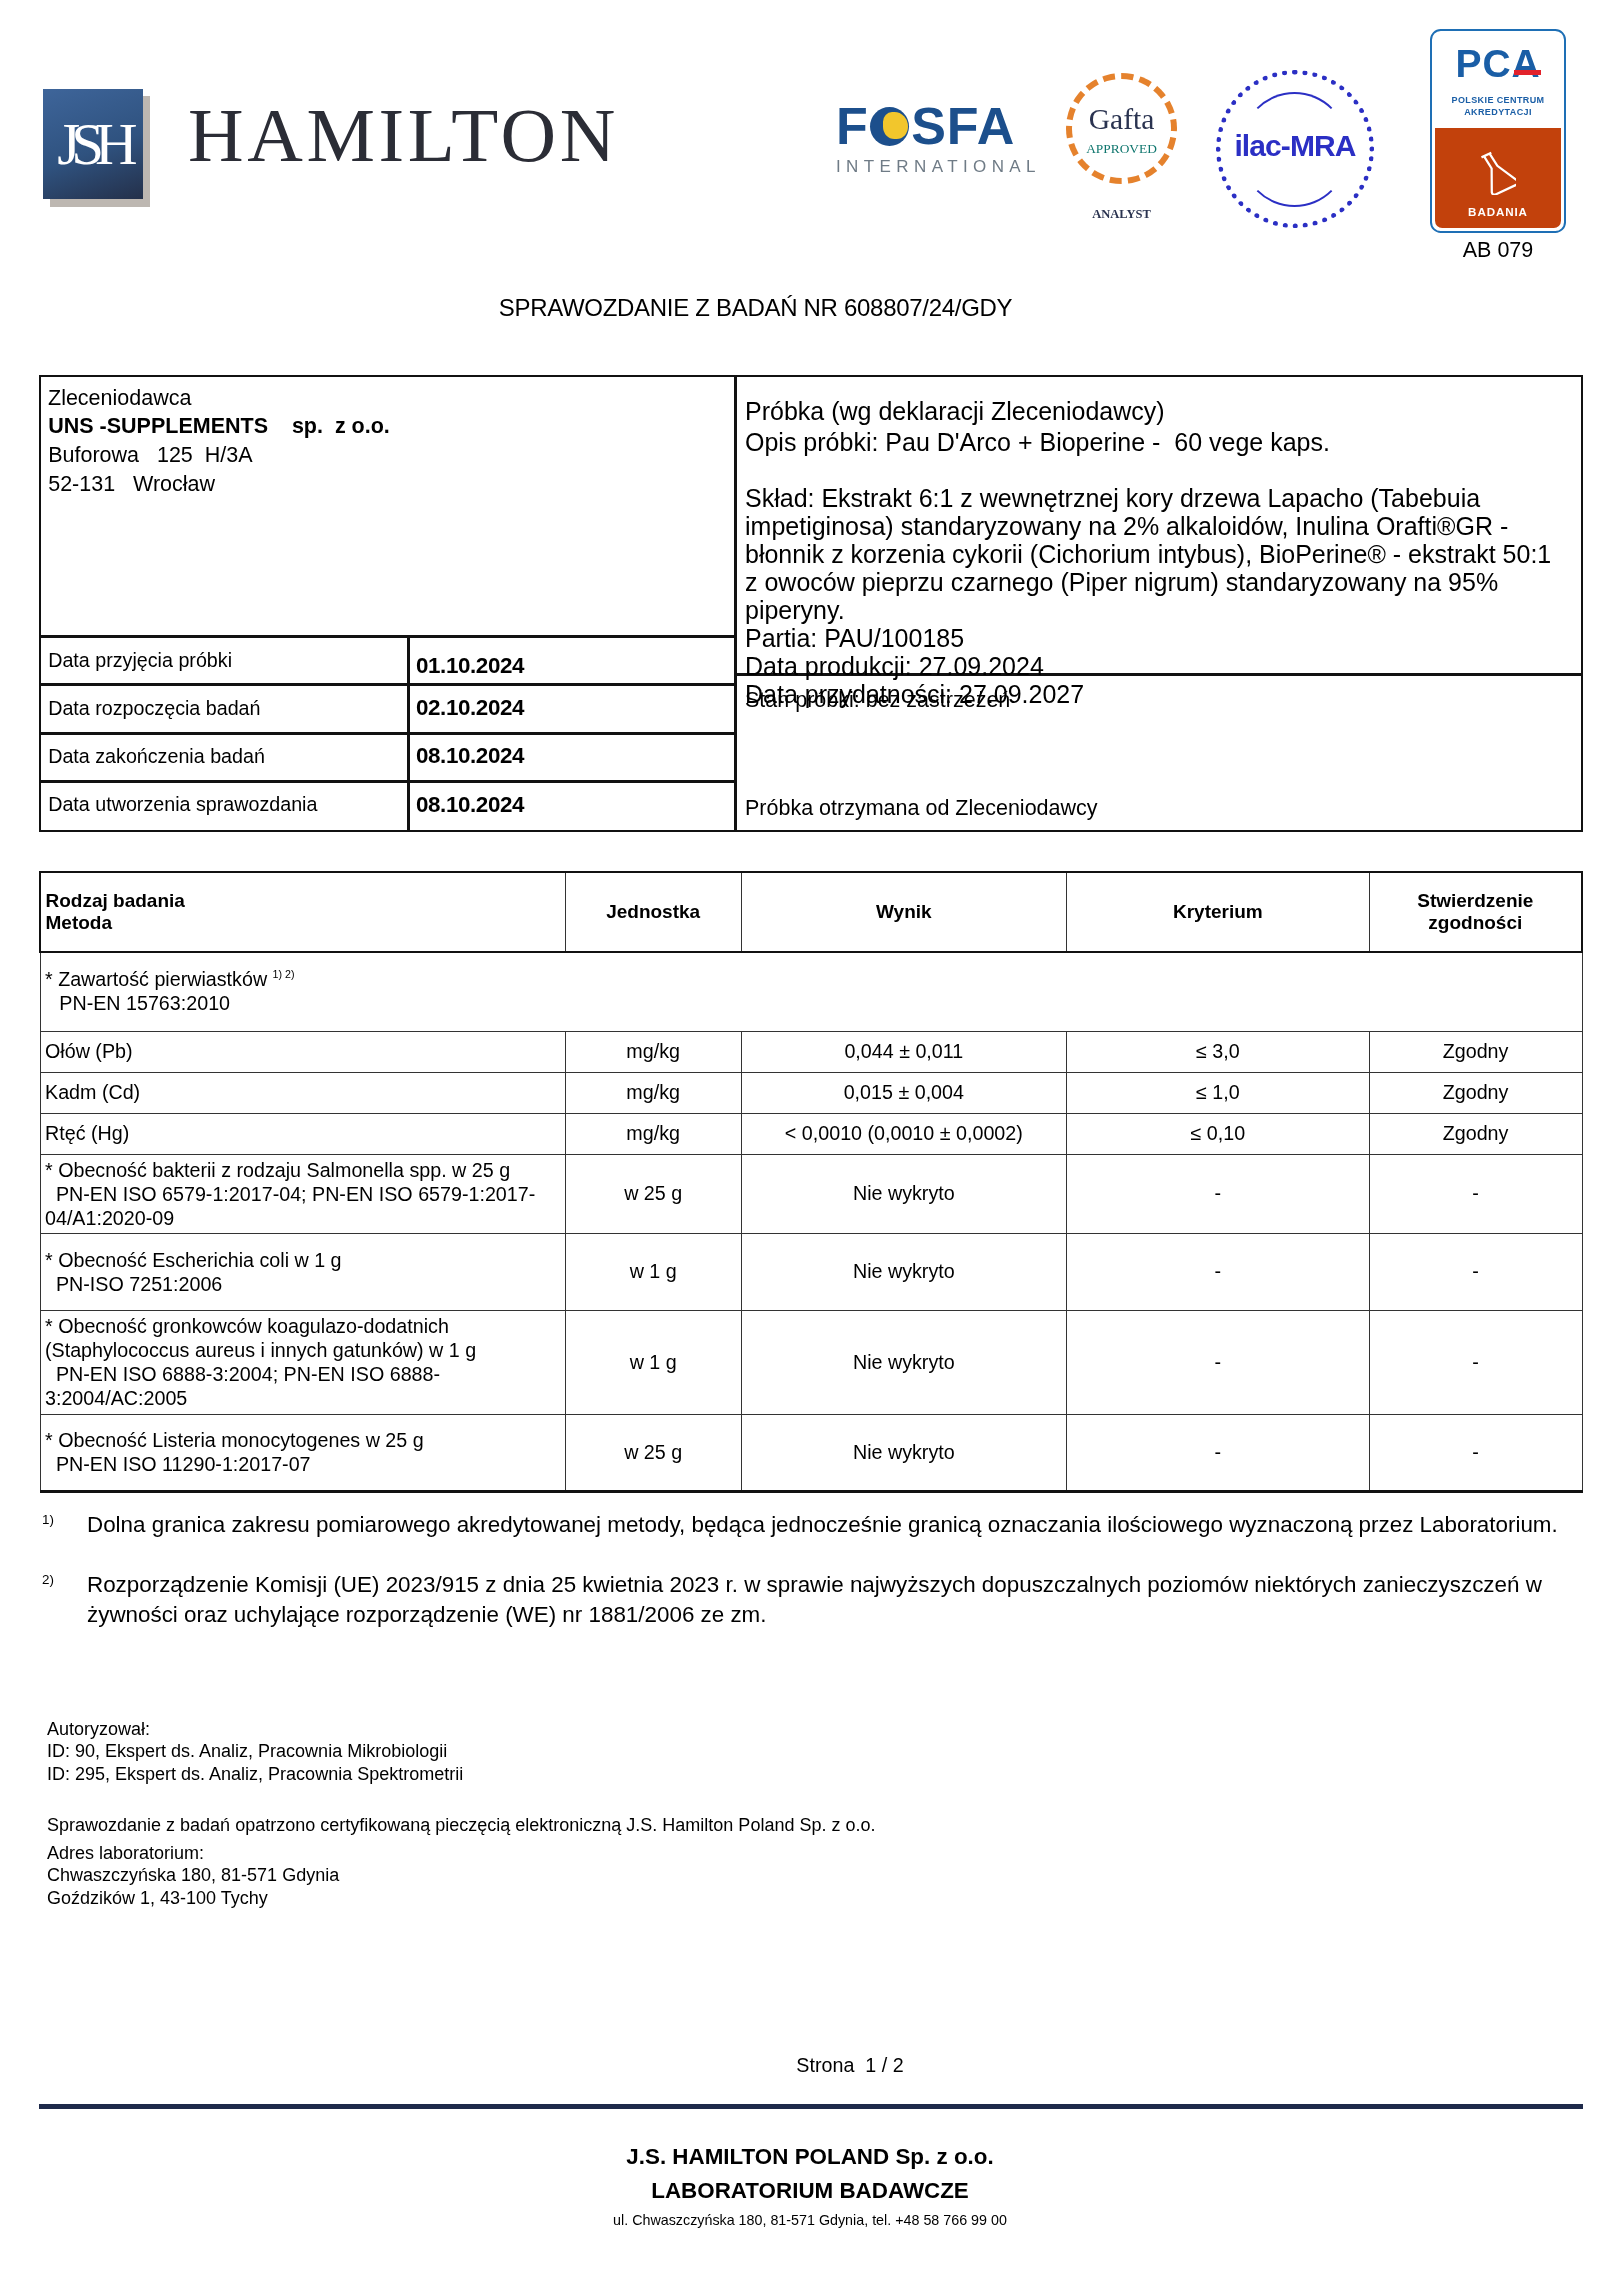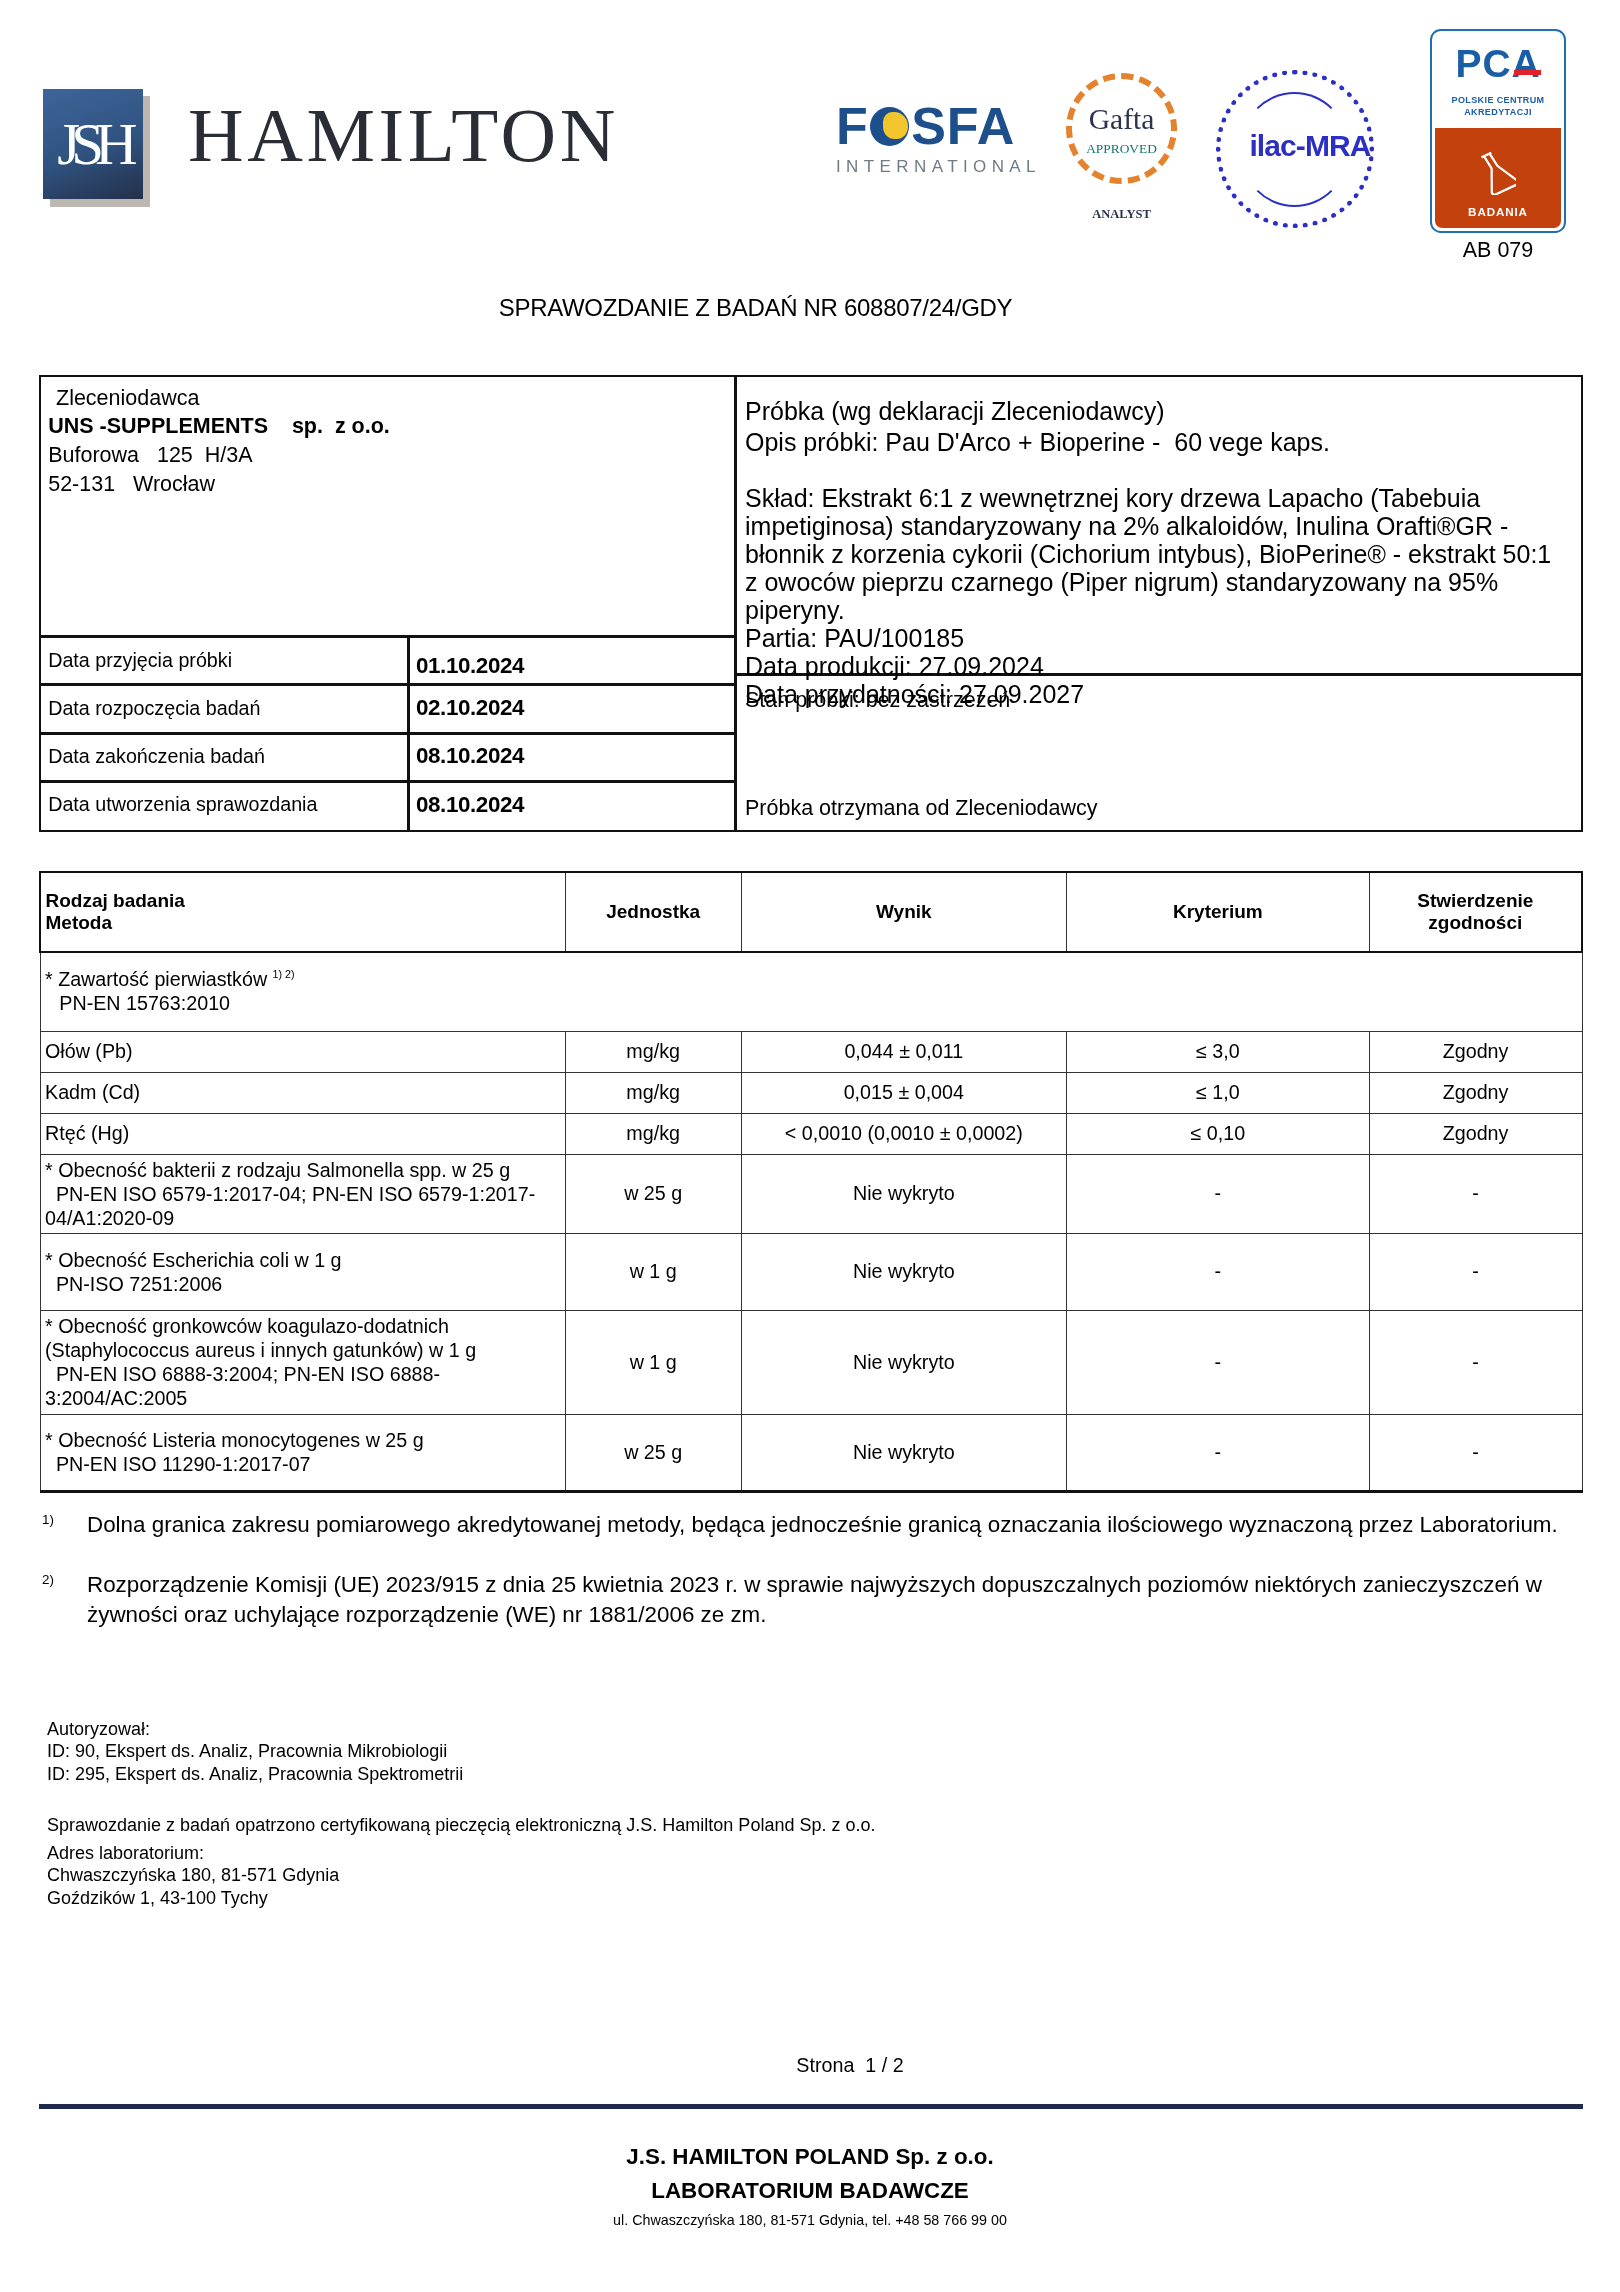--- a/index.html
+++ b/index.html
@@ -33,21 +33,21 @@
   .gafta-analyst { position: absolute; left: 0; width: 125px; top: 134px; font-family: "Liberation Serif", serif;
                    font-weight: bold; font-size: 12.5px; color: #2a3350; }
 
   .ilac { left: 1216px; top: 70px; width: 158px; height: 158px; }
   .ilac-ring { position: absolute; left: 0; top: 0; width: 158px; height: 158px; border-radius: 50%;
                border: 5.4px dotted #2b2fc4; box-sizing: border-box; }
   .ilac-arc { position: absolute; left: 25px; width: 107px; height: 107px; border-radius: 50%;
               border: 2.7px solid transparent; box-sizing: border-box; }
   .ilac-arc.top { top: 21.5px; border-top-color: #2b2fc4; }
   .ilac-arc.bot { top: 30px; border-bottom-color: #2b2fc4; }
-  .ilac-text { position: absolute; left: 15px; top: 59px; width: 158px; text-align: center;
+  .ilac-text { position: absolute; left: 0; top: 59px; width: 158px; text-align: center;
                font-weight: bold; font-size: 30px; color: #2b2fc4; letter-spacing: -0.9px; }
 
   .pca { left: 1430px; top: 29px; width: 136px; height: 204px; border: 2.7px solid #1e6fb5;
          border-radius: 10.7px; box-sizing: border-box; background: #fff; overflow: hidden; }
   .pca-logo { position: absolute; left: 0; width: 100%; top: 10.7px; text-align: center;
               font-weight: bold; font-size: 39px; color: #1a5ea6; letter-spacing: 0.9px; }
   .pca-stripe { position: absolute; left: 82px; top: 39px; width: 27px; height: 5.4px; background: #e2222b; }
   .pca-name { position: absolute; left: 0; width: 100%; top: 63px; text-align: center; font-weight: bold;
               font-size: 9px; color: #1a5ea6; line-height: 1.35; letter-spacing: 0.4px; }
   .pca-blue { position: absolute; left: 2.7px; right: 2.7px; top: 97px; bottom: 2.7px; background: #c2410c;
@@ -151,21 +151,21 @@
   <div class="vdiv"></div>
 
   <div class="hline" style="left:0; width:693px; top:258px;"></div>
   <div class="hline" style="left:0; width:693px; top:306px;"></div>
   <div class="hline" style="left:0; width:693px; top:355px;"></div>
   <div class="hline" style="left:0; width:693px; top:403px;" })=""></div>
   <div class="vdate"></div>
 
   <div class="hline" style="left:696px; right:0; top:296px;"></div>
 
-  <div class="info-text" style="left:15px; top:10.7px;">Zleceniodawca</div>
+  <div class="info-text" style="left:7px; top:10.7px;">Zleceniodawca</div>
   <div class="info-text info-bold" style="left:7.2px; top:39px; white-space:pre;">UNS -SUPPLEMENTS    sp.  z o.o.</div>
   <div class="info-text" style="left:7.2px; top:68px; white-space:pre;">Buforowa   125  H/3A</div>
   <div class="info-text" style="left:7.2px; top:97px; white-space:pre;">52-131   Wrocław</div>
 
   <div class="date-label" style="top:272px;">Data przyjęcia próbki</div>
   <div class="date-val" style="top:276px;">01.10.2024</div>
   <div class="date-label" style="top:320px;">Data rozpoczęcia badań</div>
   <div class="date-val" style="top:318px;">02.10.2024</div>
   <div class="date-label" style="top:368px;">Data zakończenia badań</div>
   <div class="date-val" style="top:366px;">08.10.2024</div>

